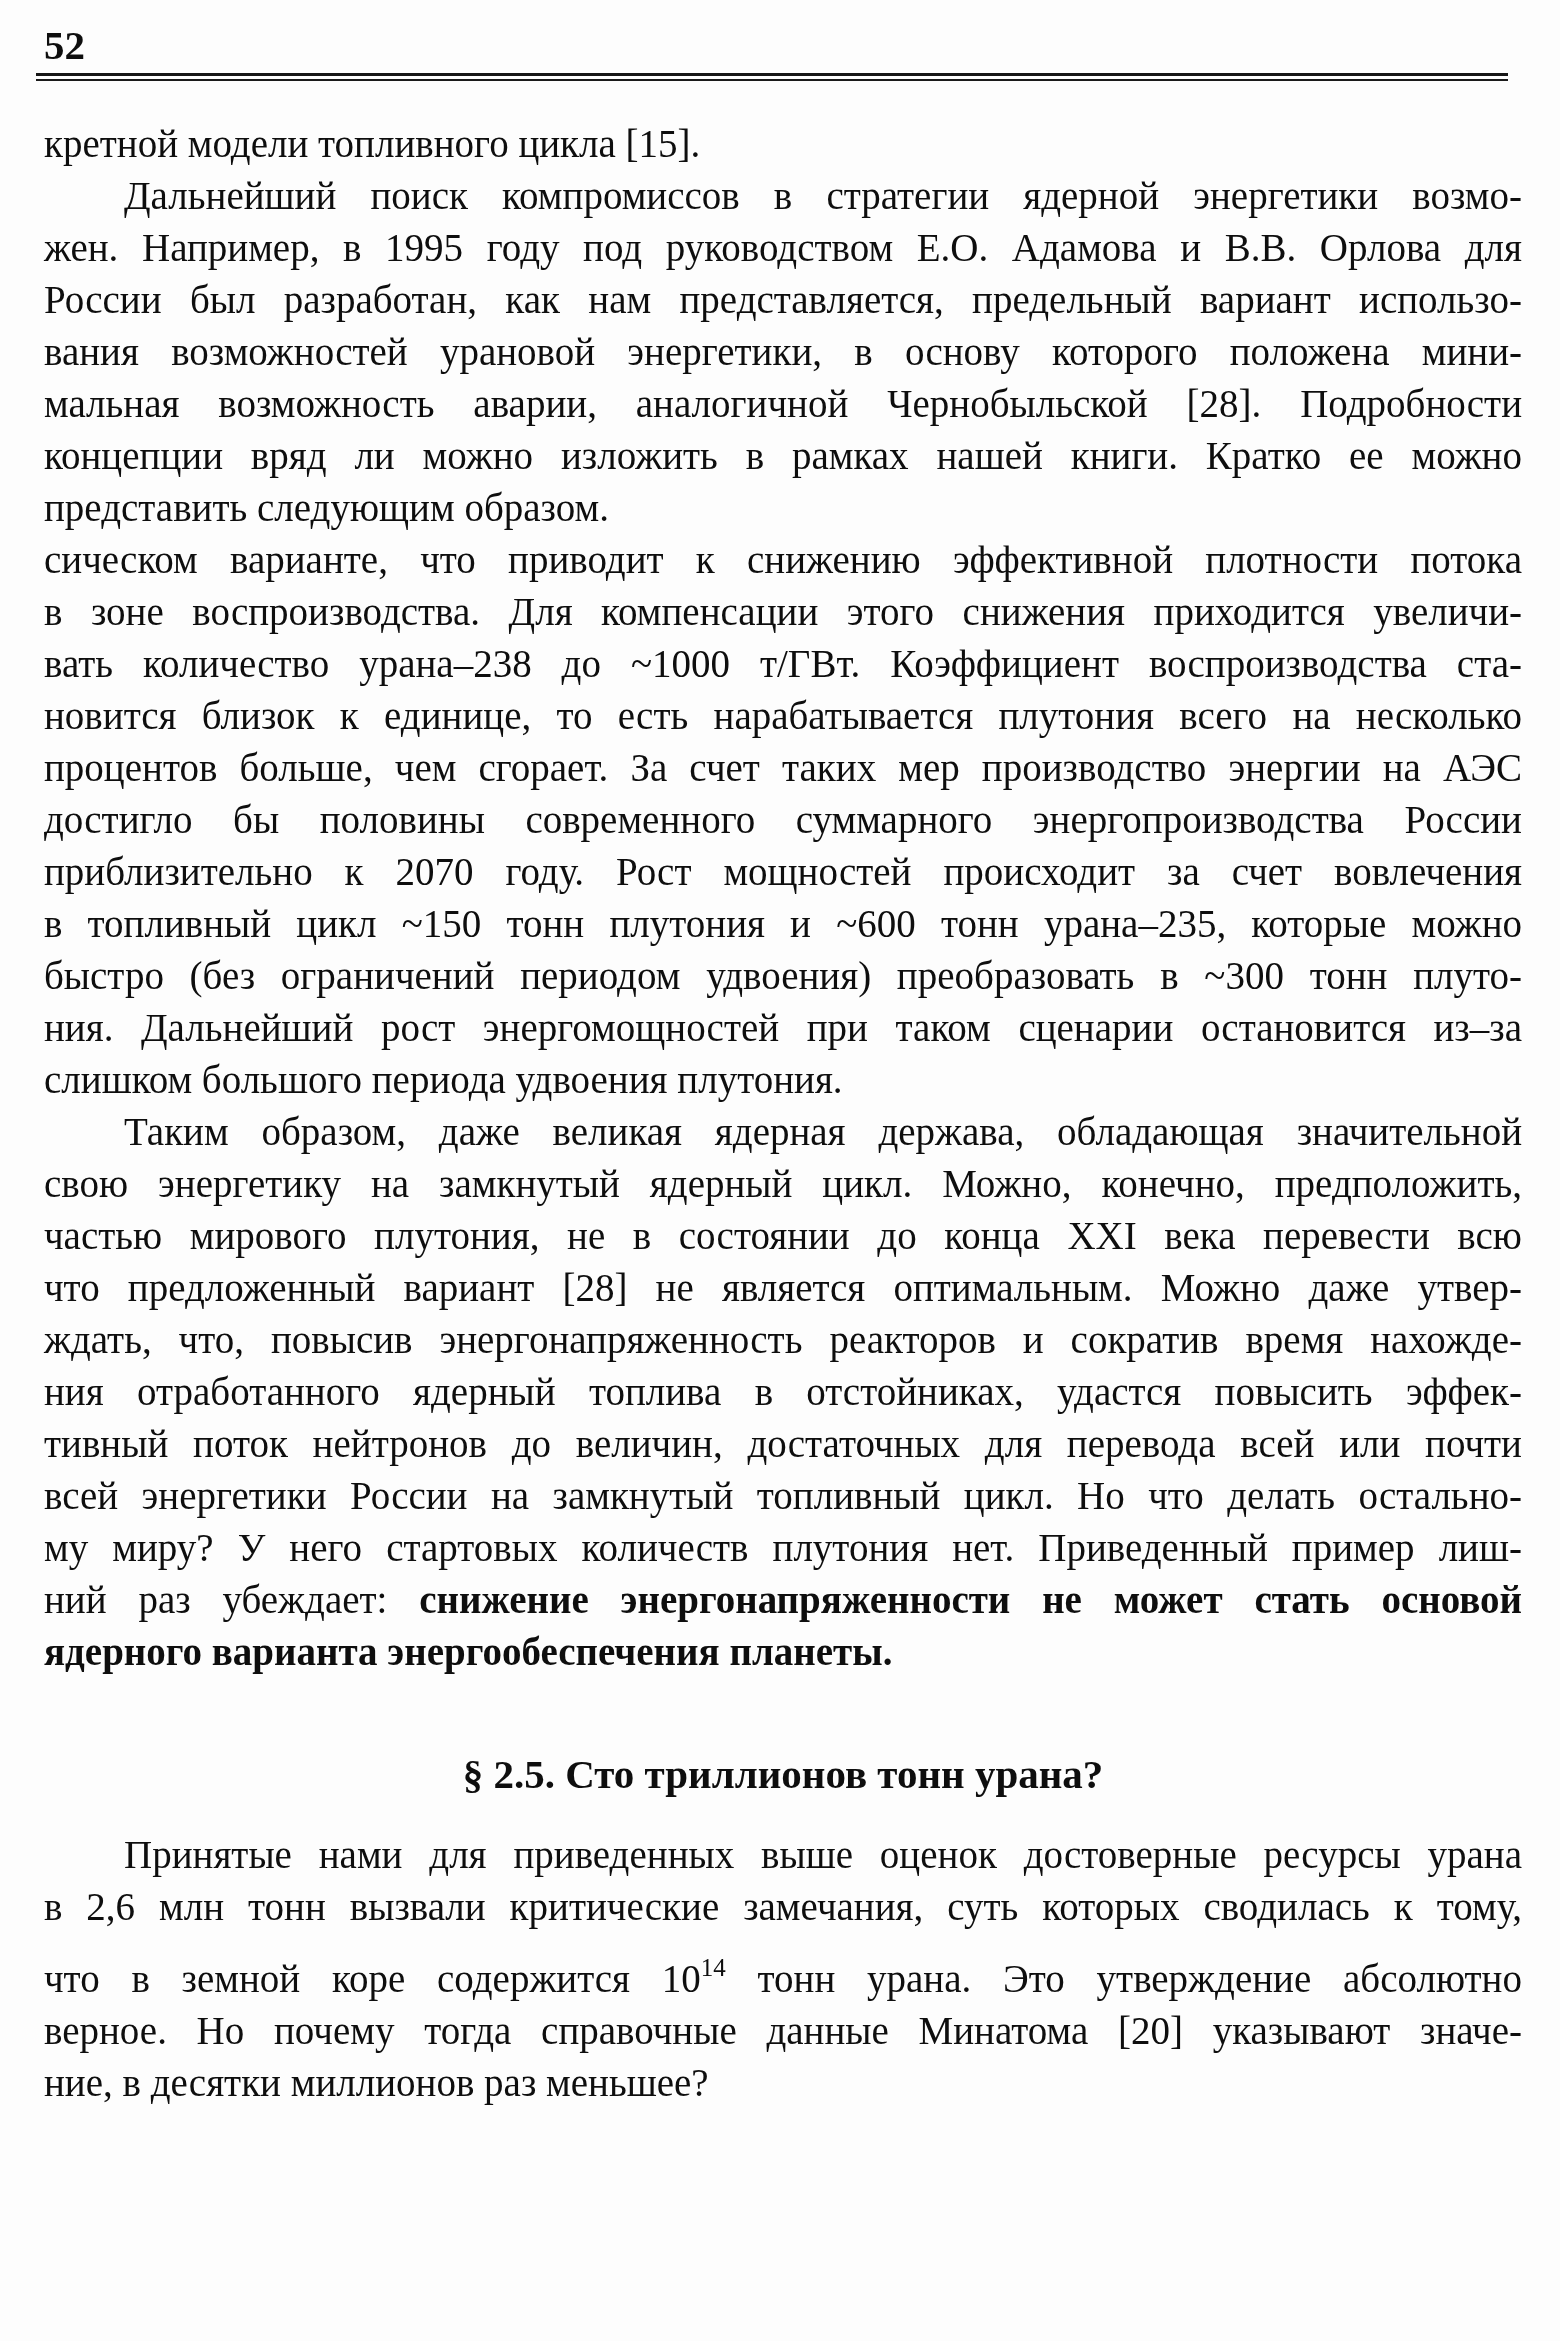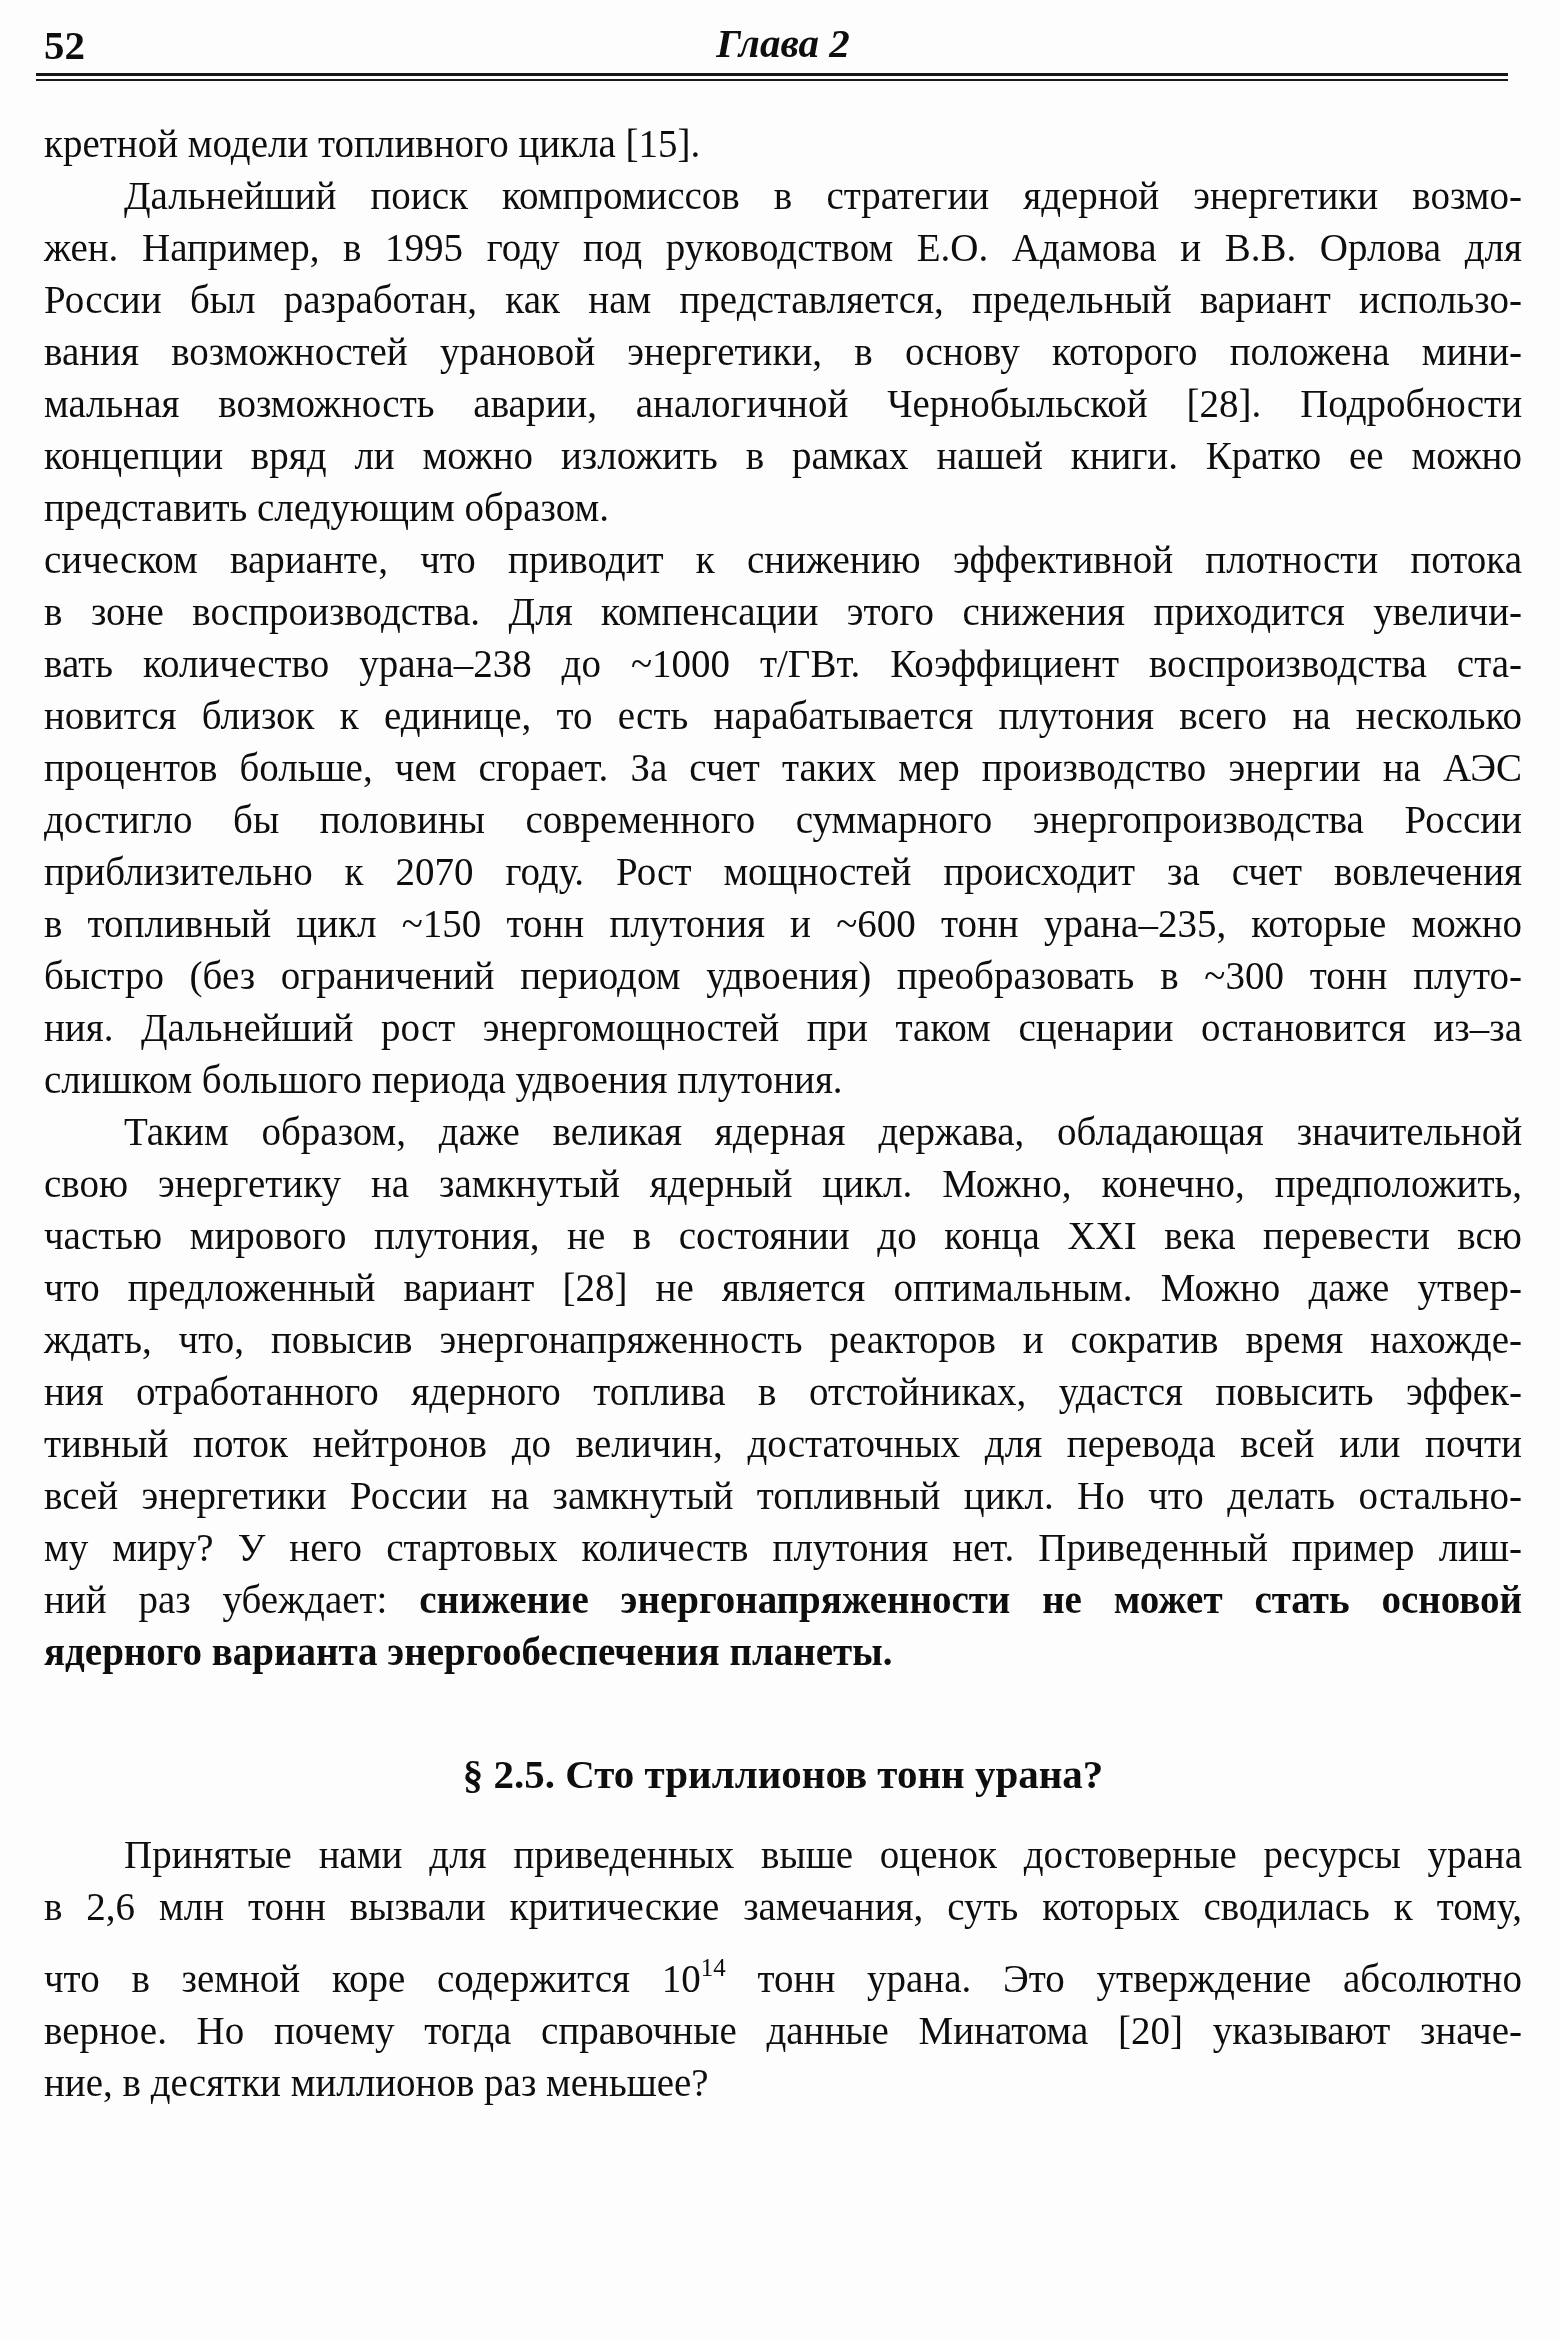--- a/index.html
+++ b/index.html
@@ -89,21 +89,20 @@
     margin-bottom: 29px;
   }
 </style>
 </head>
 <body>
 
 <div class="scan-page">
 
   <div class="running-header">
     <span class="page-number">52</span>
-    <span class="chapter-title">Глава 2</span>
   </div>
 
   <div class="header-rule"></div>
 
   <div class="content">
       <div class="paragraph">
         <div class="line plast">кретной модели топливного цикла [15].</div>
       </div>
       <div class="paragraph">
         <div class="line pfirst indented">Дальнейший поиск компромиссов в стратегии ядерной энергетики возмо-</div>
@@ -126,21 +125,21 @@
         <div class="line indented">быстро (без ограничений периодом удвоения) преобразовать в ~300 тонн плуто-</div>
         <div class="line indented">ния. Дальнейший рост энергомощностей при таком сценарии остановится из–за</div>
         <div class="line plast indented">слишком большого периода удвоения плутония.</div>
       </div>
       <div class="paragraph">
         <div class="line pfirst indented">Таким образом, даже великая ядерная держава, обладающая значительной</div>
         <div class="line indented">свою энергетику на замкнутый ядерный цикл. Можно, конечно, предположить,</div>
         <div class="line indented">частью мирового плутония, не в состоянии до конца XXI века перевести всю</div>
         <div class="line indented">что предложенный вариант [28] не является оптимальным. Можно даже утвер-</div>
         <div class="line indented">ждать, что, повысив энергонапряженность реакторов и сократив время нахожде-</div>
-        <div class="line indented">ния отработанного ядерного топлива в отстойниках, удастся повысить эффек-</div>
+        <div class="line indented">ния отработанного ядерный топлива в отстойниках, удастся повысить эффек-</div>
         <div class="line indented">тивный поток нейтронов до величин, достаточных для перевода всей или почти</div>
         <div class="line indented">всей энергетики России на замкнутый топливный цикл. Но что делать остально-</div>
         <div class="line indented">му миру? У него стартовых количеств плутония нет. Приведенный пример лиш-</div>
         <div class="line indented"><span class="">ний раз убеждает: </span><span class="bold">снижение энергонапряженности не может стать основой</span></div>
         <div class="line plast indented"><span class="bold">ядерного варианта энергообеспечения планеты.</span></div>
       </div>
       <div class="section-heading">§ 2.5. Сто триллионов тонн урана?</div>
       <div class="paragraph">
         <div class="line pfirst indented">Принятые нами для приведенных выше оценок достоверные ресурсы урана</div>
         <div class="line indented">в 2,6 млн тонн вызвали критические замечания, суть которых сводилась к тому,</div>

